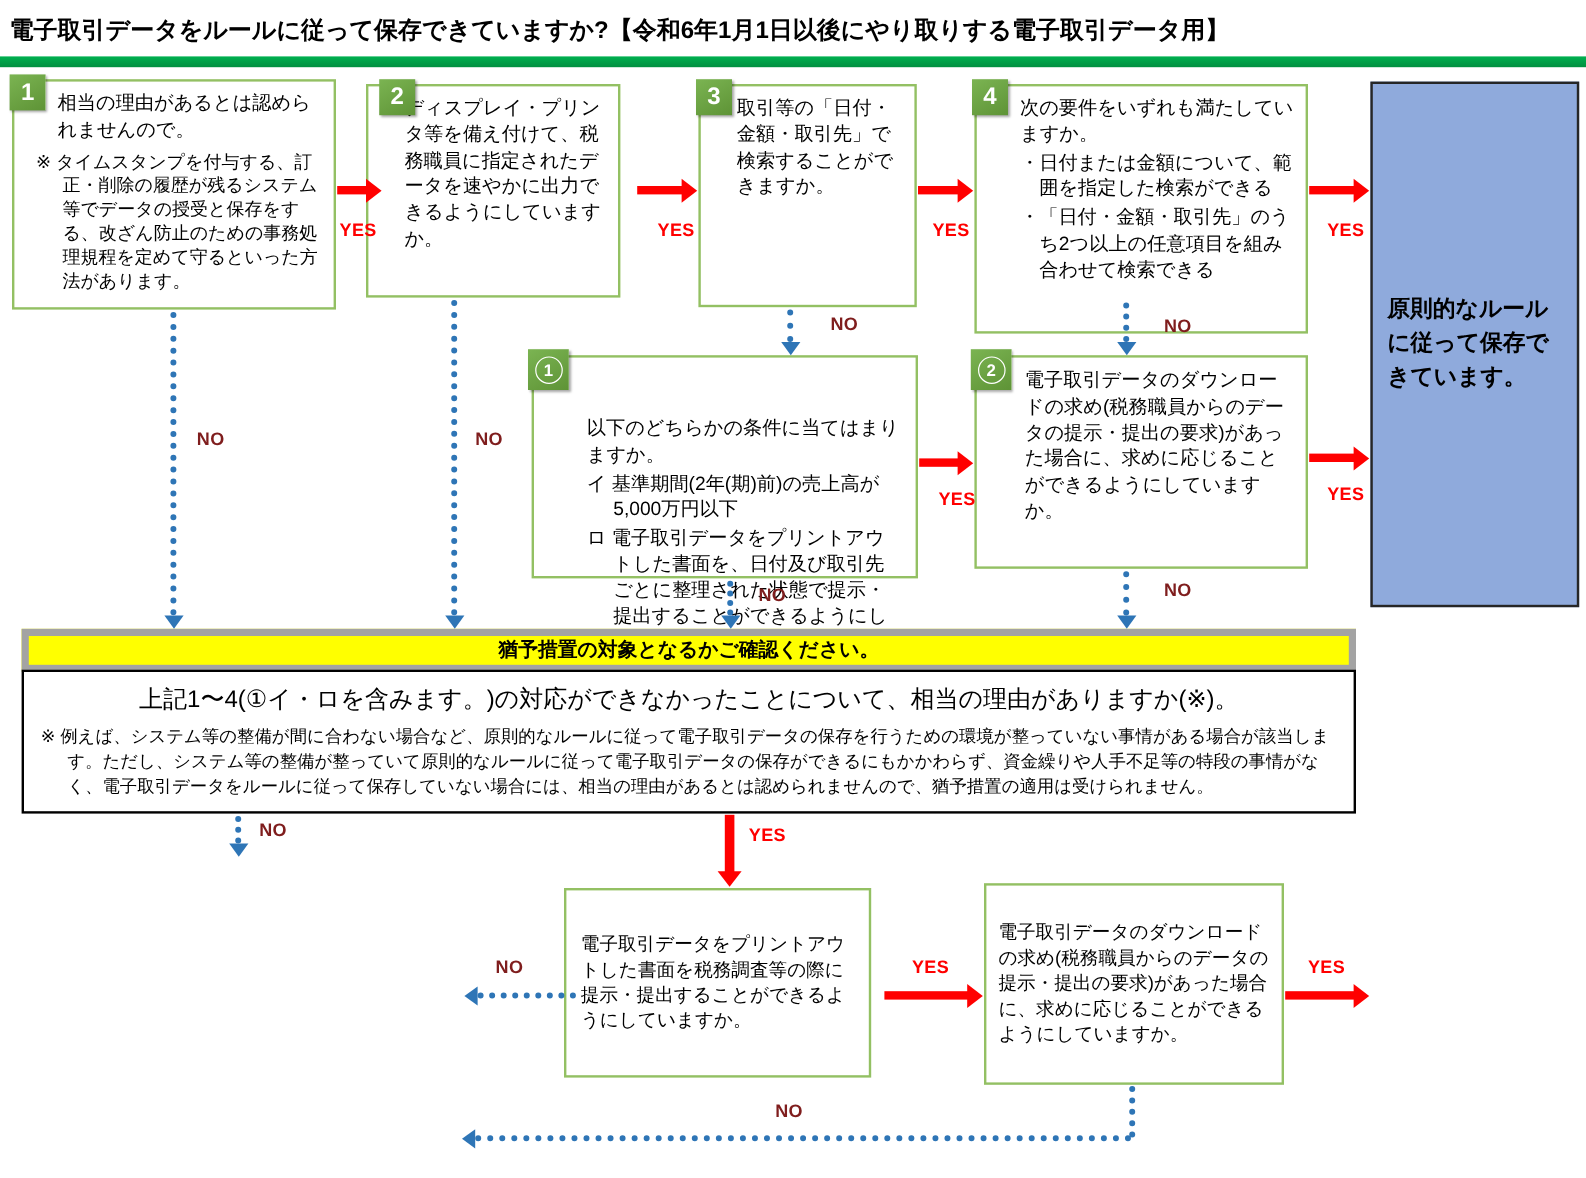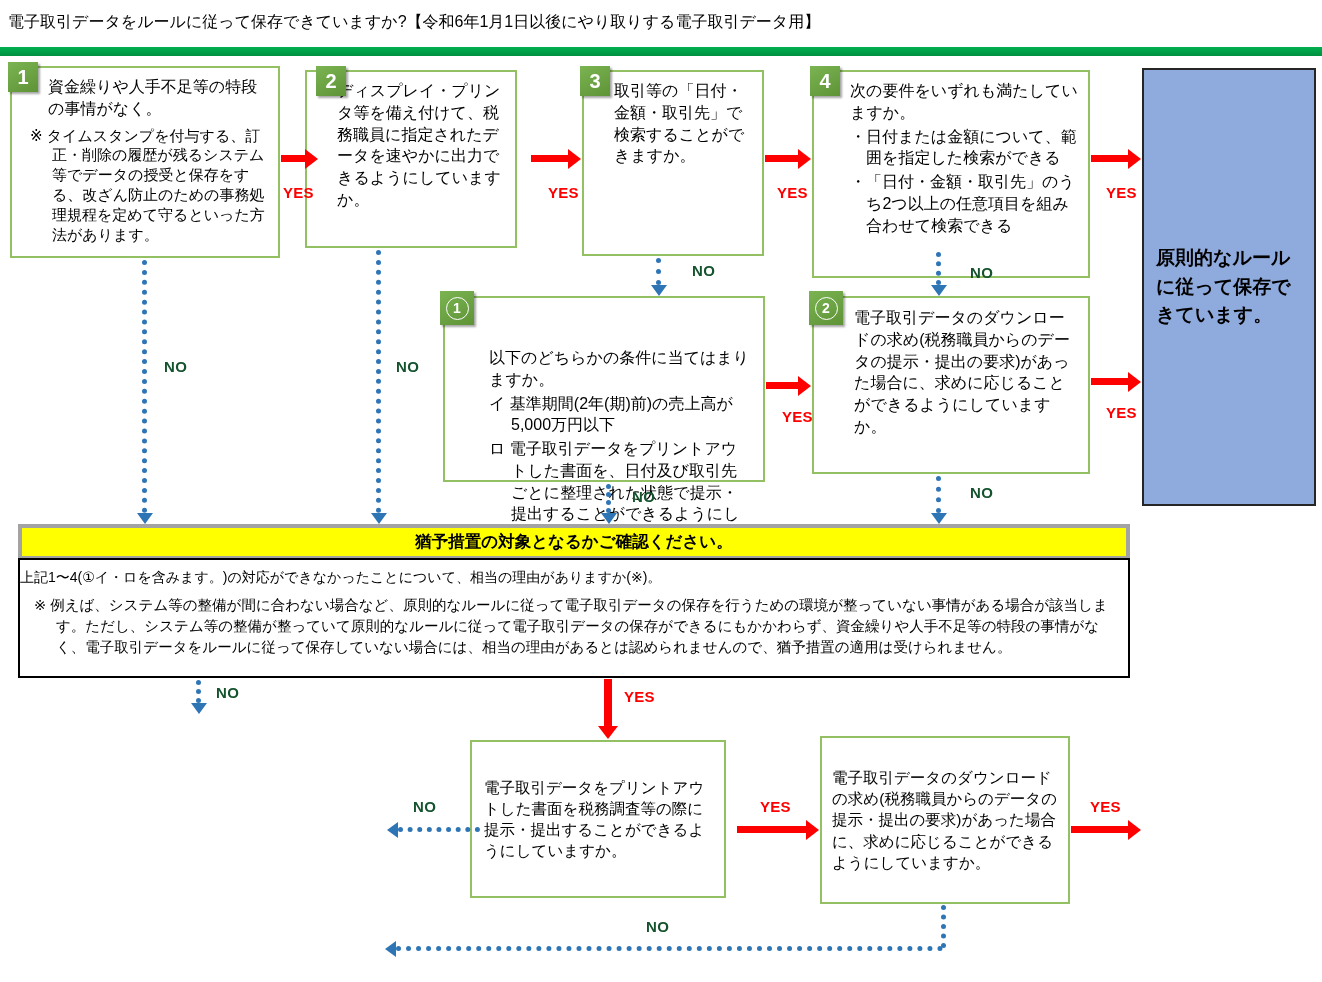--- a/index.html
+++ b/index.html
@@ -1,70 +1,70 @@
 <!DOCTYPE html>
 <html><head>
 <meta charset="utf-8">
 <style>
   * { margin:0; padding:0; box-sizing:border-box; }
   html,body { background:#ffffff; }
   body { font-family:"Liberation Sans","DejaVu Sans",sans-serif; color:#000; }
   .canvas { position:relative; width:1322px; height:982px; background:#fff; overflow:hidden; }
   .abs { position:absolute; }
 
-  .page-title { left:8px; top:12px; width:1310px; font-size:16px; font-weight:normal; white-space:nowrap; }
+  .page-title { left:8px; top:12px; width:1310px; font-size:20px; font-weight:bold; white-space:nowrap; }
   .green-bar { left:0; top:47px; width:1322px; height:9px; background:linear-gradient(#00B050,#008F40); }
 
   
   .qbox { background:#fff; border:2px solid #93C063; font-size:16px; line-height:1.36; }
   .note { font-size:15px; line-height:1.33; }
   .hang22 { padding-left:22px; text-indent:-22px; }
   .hang16 { padding-left:16px; text-indent:-16px; }
 
   
   .tab { background:linear-gradient(150deg,#7BB452,#5E9336); color:#fff; display:flex; align-items:center; justify-content:center;
          font-weight:bold; font-size:20px; box-shadow:1.5px 1.5px 2px rgba(0,0,0,.35); }
   .circ { width:23px; height:23px; border:1.6px solid #fff; border-radius:50%; display:flex; align-items:center; justify-content:center;
           font-size:14px; font-weight:bold; color:#fff; }
 
   
   .result-box { border:2px solid #262626; display:flex; align-items:center; padding:0 12px; font-weight:bold; font-size:19px; line-height:1.5; }
 
-  .banner { background:#FFFF00; border:4px solid #a3a3a3; display:flex; align-items:center; justify-content:center; font-weight:bold; font-size:16.5px; }
+  .banner { background:#FFFF00; border:6px solid #a3a3a3; display:flex; align-items:center; justify-content:center; font-weight:bold; font-size:16.5px; }
 
   
   .ra-h { position:absolute; height:7px; background:#FF0000; }
   .ra-h::after { content:""; position:absolute; right:-12px; top:50%; transform:translateY(-50%);
                  border-top:10px solid transparent; border-bottom:10px solid transparent; border-left:13px solid #FF0000; }
   .ra-v { position:absolute; width:8px; background:#FF0000; }
   .ra-v::after { content:""; position:absolute; left:50%; bottom:-12px; transform:translateX(-50%);
                  border-left:10px solid transparent; border-right:10px solid transparent; border-top:13px solid #FF0000; }
 
   
   .ba-v { position:absolute; width:0; border-left:5px dotted #2E75B6; }
   .ba-v.head::after { content:""; position:absolute; left:-10px; bottom:-11px;
                  border-left:8px solid transparent; border-right:8px solid transparent; border-top:11px solid #2E75B6; }
   .ba-h { position:absolute; height:0; border-top:5px dotted #2E75B6; }
   .ba-h.headL::before { content:""; position:absolute; left:-11px; top:-10px;
                  border-top:8px solid transparent; border-bottom:8px solid transparent; border-right:11px solid #2E75B6; }
 
   .lbl { position:absolute; font-size:15px; font-weight:600; letter-spacing:.3px; }
   .lbl-yes { color:#FF0000; }
-  .lbl-no { color:#14532d; }
+  .lbl-no { color:#7f1d1d; }
 </style>
 </head>
 <body>
 
 <div class="canvas">
 
   <div class="abs page-title">電子取引データをルールに従って保存できていますか?【令和6年1月1日以後にやり取りする電子取引データ用】</div>
   <div class="abs green-bar"></div>
 
   <div class="abs qbox" style="left:10px;top:66px;width:270px;height:192px;">
-    <div style="padding:8px 10px 3px 36px;">資金繰りや人手不足等の特段の事情がなく。</div>
+    <div style="padding:8px 10px 3px 36px;">相当の理由があるとは認められませんので。</div>
     <div class="note hang22" style="padding:3px 8px 8px 40px;">※ タイムスタンプを付与する、訂正・削除の履歴が残るシステム等でデータの授受と保存をする、改ざん防止のための事務処理規程を定めて守るといった方法があります。</div>
   </div>
   <div class="abs tab" style="left:8px;top:62px;width:30px;height:30px;">
     <span>1</span>
   </div>
 
   <div class="abs qbox" style="left:305px;top:70px;width:212px;height:178px;">
     <div style="padding:8px 8px 8px 30px;">ディスプレイ・プリンタ等を備え付けて、税務職員に指定されたデータを速やかに出力できるようにしていますか。</div>
   </div>
   <div class="abs tab" style="left:316px;top:66px;width:30px;height:30px;">
@@ -105,21 +105,21 @@
   </div>
   <div class="abs tab" style="left:809px;top:291px;width:34px;height:34px;">
     <span class="circ">2</span>
   </div>
 
   <div class="abs banner" style="left:18px;top:524px;width:1112px;height:36px;">
     <div>猶予措置の対象となるかご確認ください。</div>
   </div>
 
   <div class="abs" style="left:18px;top:558px;width:1112px;height:120px;background:#fff;border:2px solid #000;">
-    <div style="text-align:left;padding-top:9px;font-size:14px;">上記1〜4(①イ・ロを含みます。)の対応ができなかったことについて、相当の理由がありますか(※)。</div>
+    <div style="text-align:center;padding-top:9px;font-size:20px;">上記1〜4(①イ・ロを含みます。)の対応ができなかったことについて、相当の理由がありますか(※)。</div>
     <div class="hang22" style="margin:8px 12px 0 14px;font-size:14.5px;line-height:1.45;">※ 例えば、システム等の整備が間に合わない場合など、原則的なルールに従って電子取引データの保存を行うための環境が整っていない事情がある場合が該当します。ただし、システム等の整備が整っていて原則的なルールに従って電子取引データの保存ができるにもかかわらず、資金繰りや人手不足等の特段の事情がなく、電子取引データをルールに従って保存していない場合には、相当の理由があるとは認められませんので、猶予措置の適用は受けられません。</div>
   </div>
 
 
   <div class="abs qbox" style="left:470px;top:740px;width:256px;height:158px;display:flex;align-items:center;">
     <div style="padding:8px 12px;font-size:15.5px;">電子取引データをプリントアウトした書面を税務調査等の際に提示・提出することができるようにしていますか。</div>
   </div>
 
   <div class="abs qbox" style="left:820px;top:736px;width:250px;height:168px;display:flex;align-items:center;">
     <div style="padding:8px 10px;font-size:15.5px;">電子取引データのダウンロードの求め(税務職員からのデータの提示・提出の要求)があった場合に、求めに応じることができるようにしていますか。</div>

